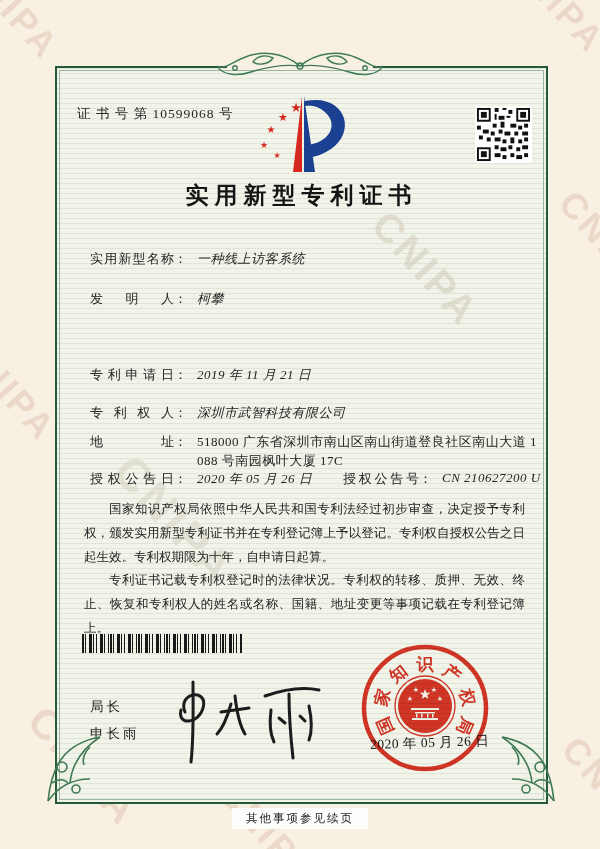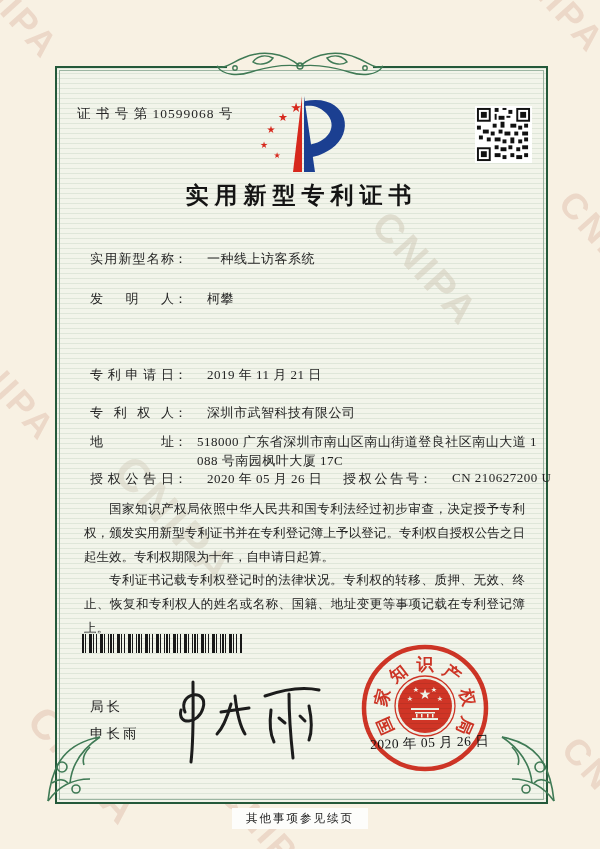--- a/index.html
+++ b/index.html
@@ -30,21 +30,21 @@
   }
   .abs{ position:absolute; }
   .certno{ left:20px; top:37px; font-size:13.5px; letter-spacing:1px; color:#262626; }
   .title{
     left:0; top:112px; width:100%; text-align:center;
     font-size:23px; font-weight:bold; letter-spacing:6px; color:#141414;
   }
   .row{ left:33px; font-size:13px; color:#242424; white-space:nowrap; }
   .lbl{ display:inline-block; width:84px; text-align:justify; text-align-last:justify; vertical-align:top;}
   .colon{ display:inline-block; vertical-align:top; }
-  .val{ display:inline-block; margin-left:20px; letter-spacing:.5px; vertical-align:top;}
+  .val{ display:inline-block; margin-left:10px; letter-spacing:.5px; vertical-align:top;font-style:italic;}
   .addr-lines{ display:inline-block; margin-left:10px; letter-spacing:.5px; vertical-align:top; white-space:normal; width:350px; line-height:1.45;}
   .pair2{ position:absolute; left:253px; top:0; }
   .body-text{
     left:27px; top:430px; width:441px; font-size:12.5px; line-height:1.9;
     color:#222; text-align:justify;
   }
   .body-text p{ margin:0; text-indent:2em; }
   .barcode{ left:25px; top:566px; width:160px; height:19px;
     background-image:repeating-linear-gradient(90deg,
       #181818 0 2px, transparent 2px 3px,

